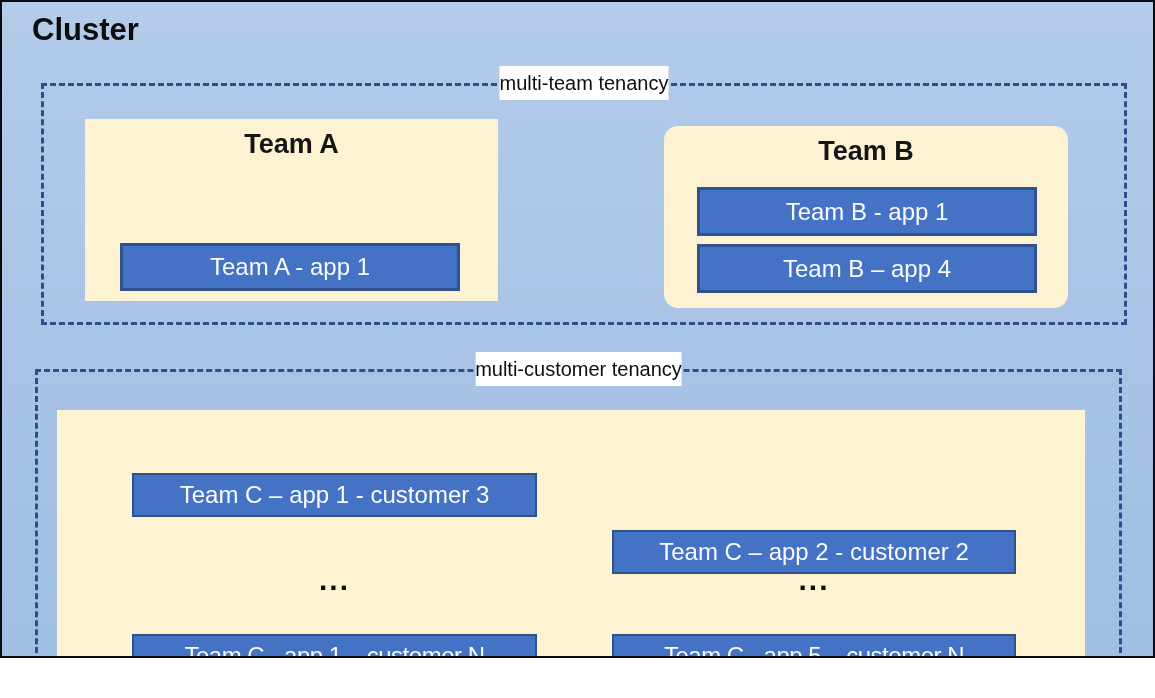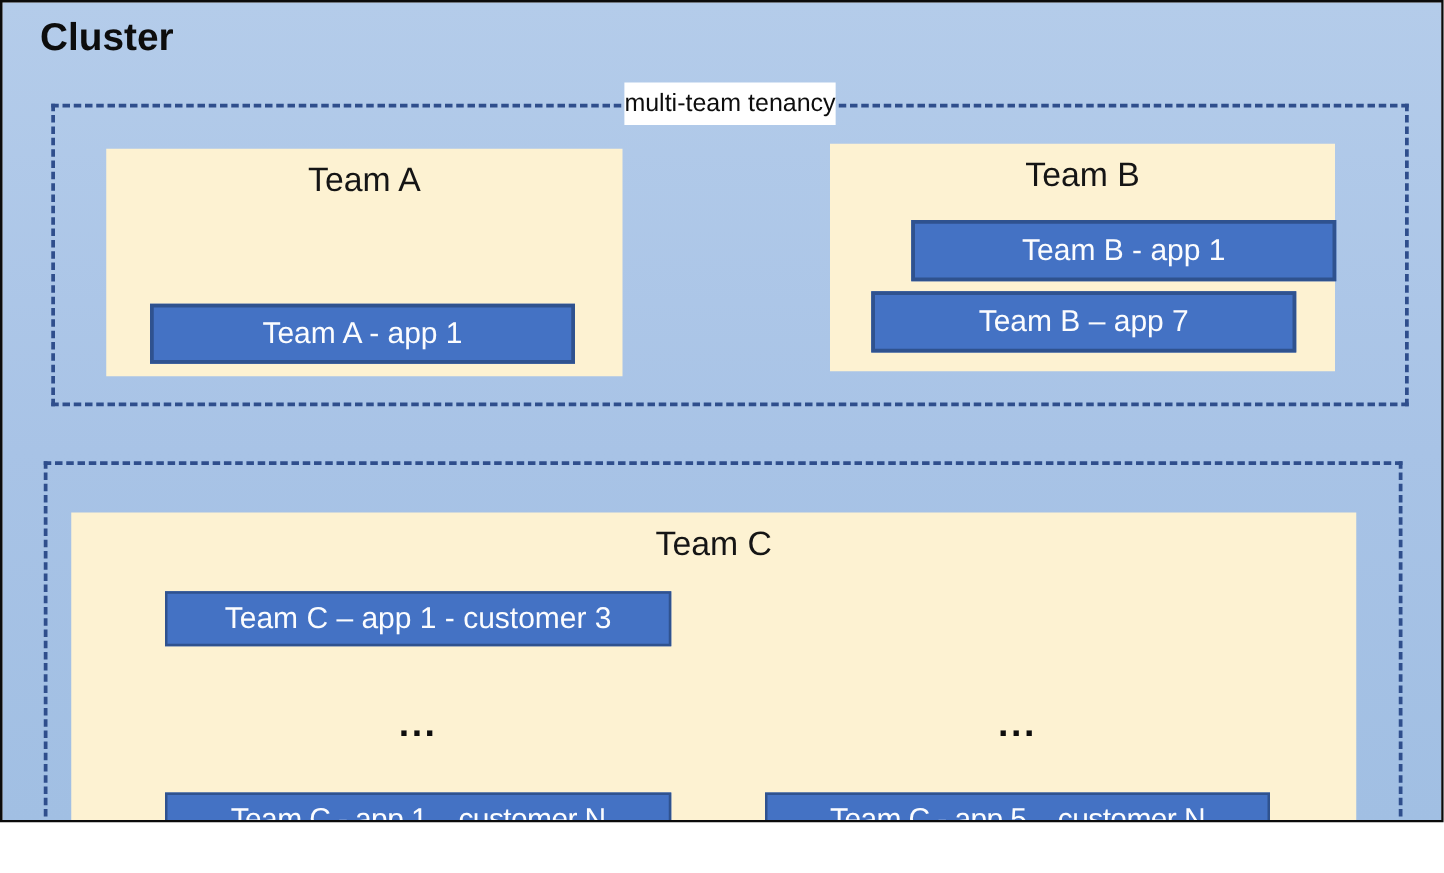--- a/index.html
+++ b/index.html
@@ -60,41 +60,41 @@
     position: absolute;
     background: #fdf2d2;
   }
   .team-title {
     position: absolute;
     top: 10px;
     left: 0;
     width: 100%;
     text-align: center;
     font-size: 27px;
-    font-weight: normal;
+    font-weight: bold;
     color: #151515;
   }
   .app {
     position: absolute;
     box-sizing: border-box;
     background: #4472c4;
     border: 3px solid #2f528f;
     color: #fbfcfe;
     font-size: 24px;
     display: flex;
     align-items: center;
     justify-content: center;
     white-space: nowrap;
   }
   
   .team-a { left: 41px; top: 33px; width: 413px; height: 182px; }
   .team-a .app-1 { left: 35px; top: 88px; width: 340px; height: 48px; margin-top: 36px; }
   
-  .team-b { left: 620px; top: 29px; width: 404px; height: 182px; }
-  .team-b .app-1 { left: 33px; top: 61px; width: 340px; height: 49px; margin-left: 32px; }
+  .team-b { left: 620px; top: 40px; width: 404px; height: 182px; border-radius: 14px; }
+  .team-b .app-1 { left: 33px; top: 61px; width: 340px; height: 49px; }
   .team-b .app-2 { left: 33px; top: 118px; width: 340px; height: 49px; }
   
   .team-c { left: 19px; top: 38px; width: 1028px; height: 269px; }
   .team-c .app { border-width: 2px; }
   .col { position: absolute; top: 0; height: 100%; }
   .col-left  { left: 75px;  width: 405px; }
   .col-right { left: 555px; width: 404px; }
   .col .app-row-1 { left: 0; top: 63px;  width: 100%; height: 44px; }
   .col .app-row-2 { left: 0; top: 120px; width: 100%; height: 44px; }
   .col .app-row-n { left: 0; top: 224px; width: 100%; height: 44px; letter-spacing: -0.5px; }
@@ -122,35 +122,36 @@
     <div class="tenancy-label">multi-team tenancy</div>
 
     <div class="team team-a">
       <div class="team-title">Team A</div>
       <div class="app app-1">Team A - app 1</div>
     </div>
 
     <div class="team team-b">
       <div class="team-title">Team B</div>
       <div class="app app-1">Team B - app 1</div>
-      <div class="app app-2">Team B – app 7</div>
+      <div class="app app-2">Team B – app 4</div>
     </div>
   </div>
 
   <div class="tenancy tenancy-2">
+    <div class="tenancy-label">multi-customer tenancy</div>
 
     <div class="team team-c">
-      <div class="team-title">Team C</div>
 
       <div class="col col-left">
         <div class="app app-row-1">Team C – app 1 - customer 3</div>
         <div class="dots">...</div>
         <div class="app app-row-n">Team C - app 1 – customer N</div>
       </div>
 
       <div class="col col-right">
+        <div class="app app-row-2">Team C – app 2 - customer 2</div>
         <div class="dots">...</div>
         <div class="app app-row-n">Team C - app 5 – customer N</div>
       </div>
     </div>
   </div>
 
 </div>
 
 </body></html>

